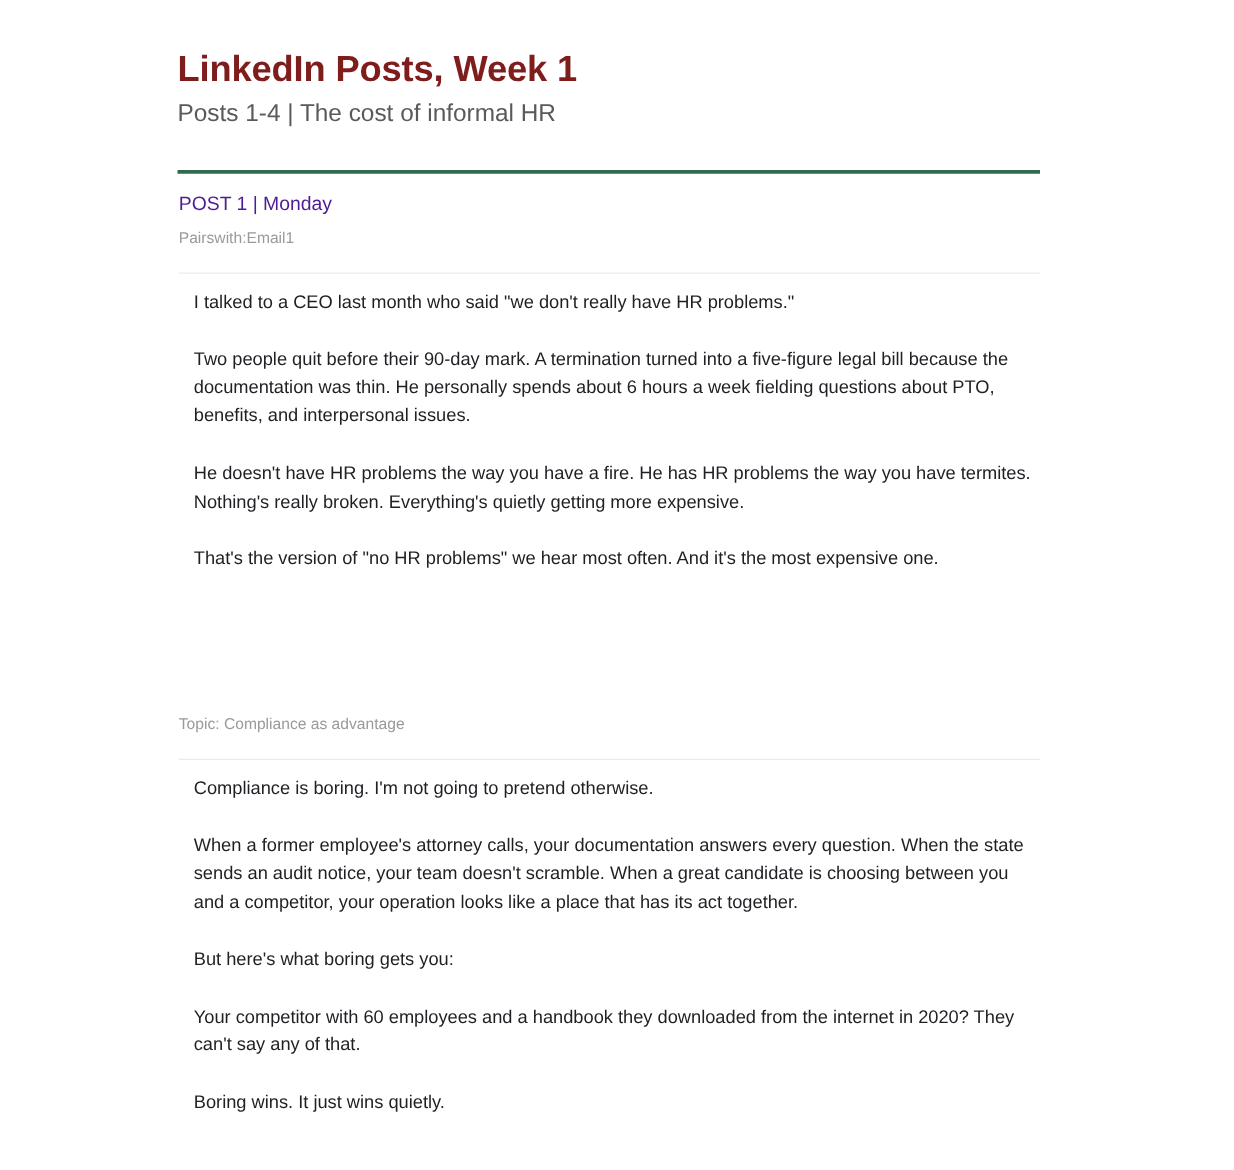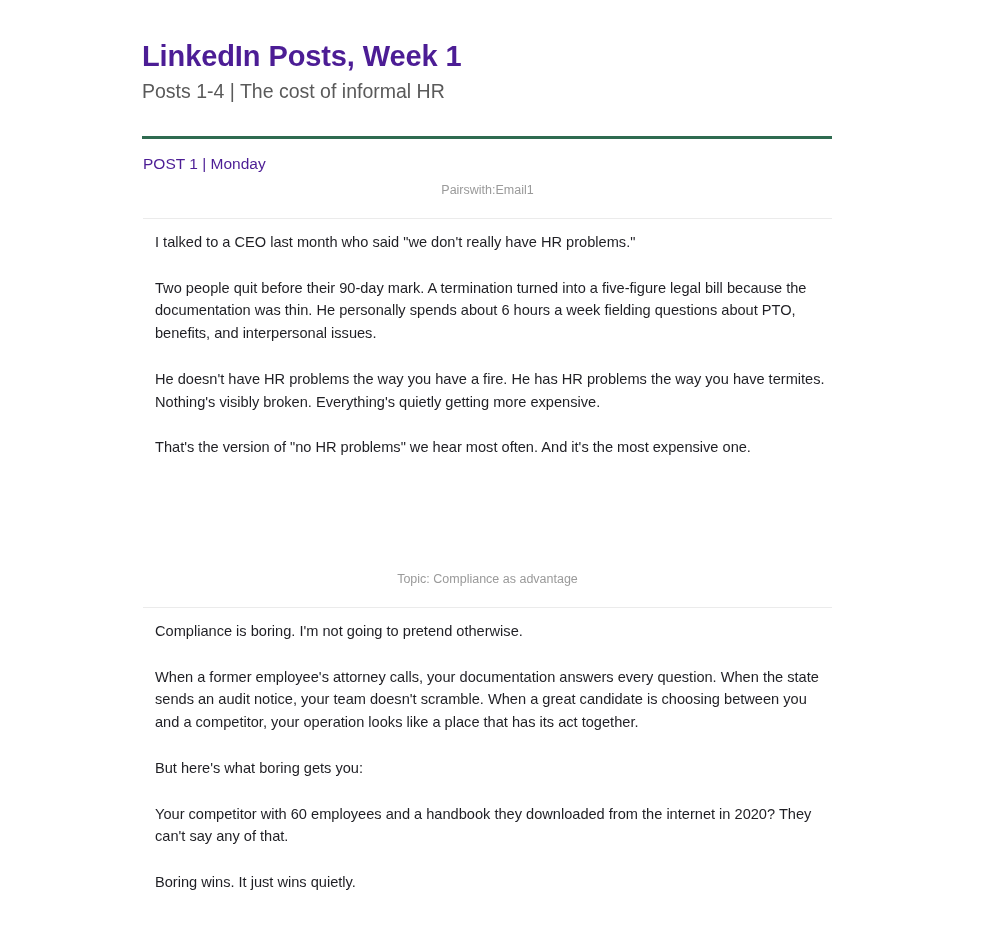--- a/index.html
+++ b/index.html
@@ -20,21 +20,21 @@
       top: 0;
       width: 689px;
     }
     .doc-title {
       position: absolute;
       left: -1px;
       top: 40px;
       margin: 0;
       font-size: 29px;
       font-weight: bold;
-      color: #4c1d95;
+      color: #7f1d1d;
       letter-spacing: -0.1px;
       white-space: nowrap;
     }
     .doc-subtitle {
       position: absolute;
       left: -1px;
       top: 80px;
       margin: 0;
       font-size: 19.5px;
       color: #5a5a5a;
@@ -58,21 +58,20 @@
       font-size: 15.5px;
       font-weight: normal;
       color: #4c1d95;
       white-space: nowrap;
     }
     .post-meta {
       margin: 10px 0 0 0;
       font-size: 12.5px;
       color: #9a9a9a;
       white-space: nowrap;
-      text-align: center;
     }
     .post-rule {
       margin-top: 21px;
       height: 1px;
       background: #ebebeb;
     }
     .post-body {
       margin-top: 12px;
     }
     .post-body p {
@@ -92,21 +91,21 @@
   <p class="doc-subtitle">Posts 1-4 | The cost of informal HR</p>
   <div class="title-rule"></div>
 
   <section class="post post-1">
     <h2 class="post-heading">POST 1 | Monday</h2>
     <p class="post-meta">Pairswith:Email1</p>
     <div class="post-rule"></div>
     <div class="post-body">
       <p>I talked to a CEO last month who said "we don't really have HR problems."</p>
       <p>Two people quit before their 90-day mark. A termination turned into a five-figure legal bill because the documentation was thin. He personally spends about 6 hours a week fielding questions about PTO, benefits, and interpersonal issues.</p>
-      <p>He doesn't have HR problems the way you have a fire. He has HR problems the way you have termites. Nothing's visibly broken. Everything's quietly getting more expensive.</p>
+      <p>He doesn't have HR problems the way you have a fire. He has HR problems the way you have termites. Nothing's really broken. Everything's quietly getting more expensive.</p>
       <p>That's the version of "no HR problems" we hear most often. And it's the most expensive one.</p>
     </div>
   </section>
 
   <section class="post post-2">
     <p class="post-meta">Topic: Compliance as advantage</p>
     <div class="post-rule"></div>
     <div class="post-body">
       <p>Compliance is boring. I'm not going to pretend otherwise.</p>
       <p>When a former employee's attorney calls, your documentation answers every question. When the state sends an audit notice, your team doesn't scramble. When a great candidate is choosing between you and a competitor, your operation looks like a place that has its act together.</p>

